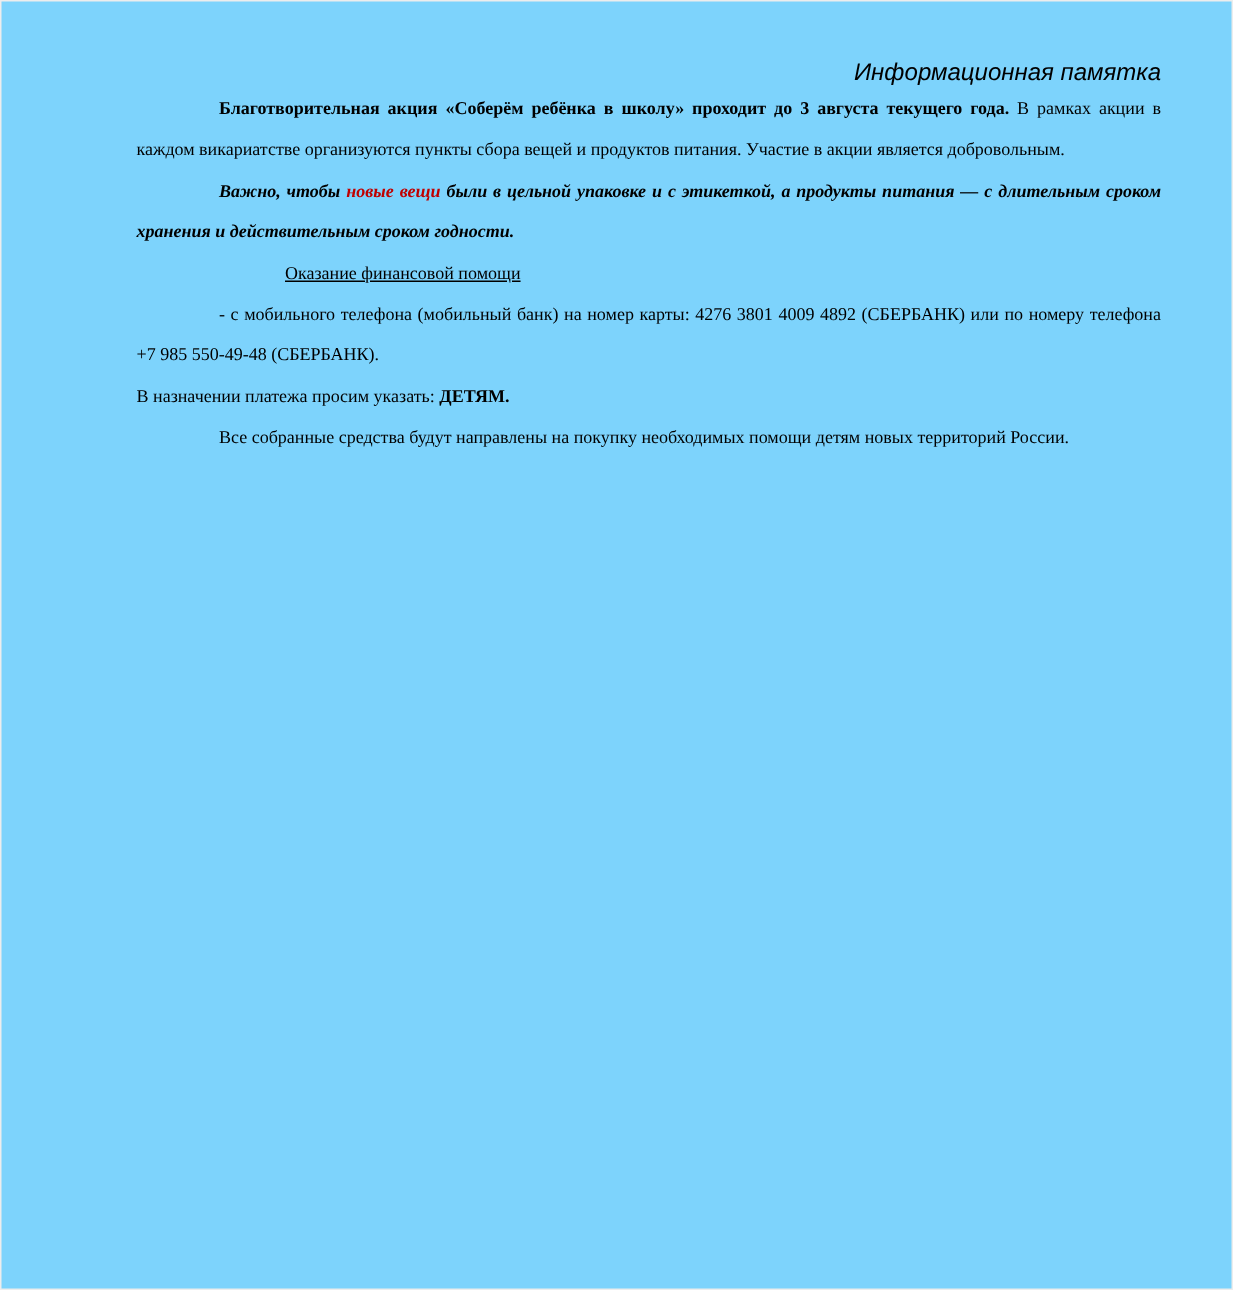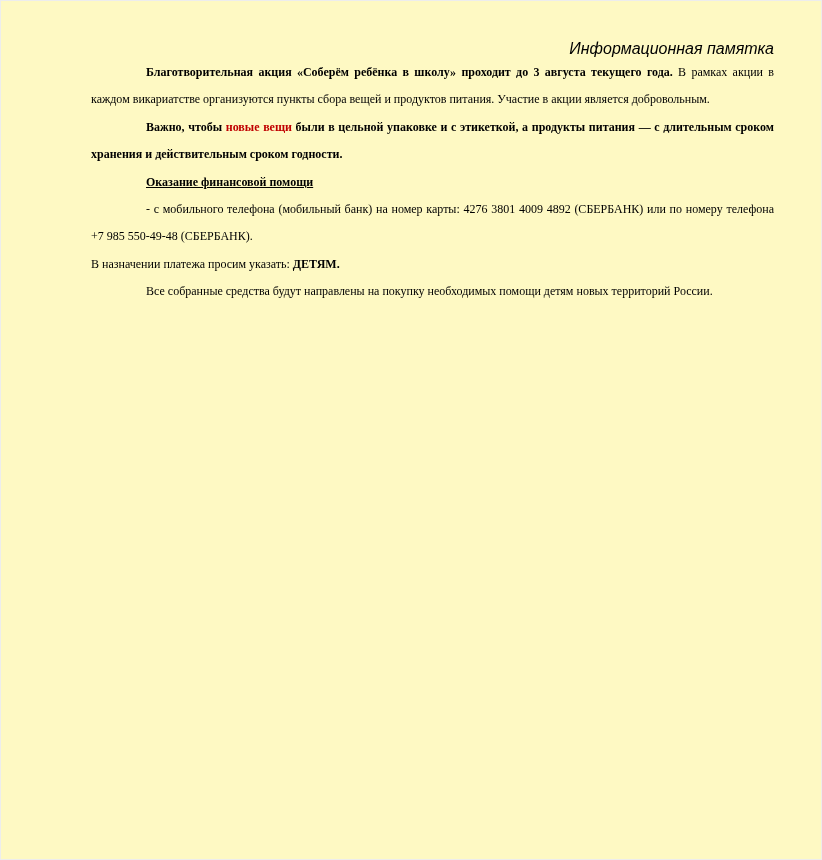--- a/index.html
+++ b/index.html
@@ -1,21 +1,21 @@
 <!DOCTYPE html>
 <html><head>
 <meta charset="utf-8">
 <style>
   * { box-sizing: border-box; }
   html, body { margin: 0; padding: 0; background: #ffffff; }
   .page {
     position: relative;
     width: 822px;
     height: 860px;
-    background: #fef9c3;
+    background: #7dd3fc;
     border: 1px solid #ededed;
     font-family: "Liberation Serif", serif;
     color: #000000;
     overflow: hidden;
   }
   .content {
     padding: 38px 47px 0 90px; 
   }
   .header-note {
     text-align: right;
@@ -27,23 +27,23 @@
   p.para {
     margin: 0;
     font-size: 12px;
     line-height: 27.4px;
     text-align: justify;
   }
   .indent { text-indent: 55px; }
   .no-indent { text-indent: 0; }
   .intro-para { margin-top: 42px; }
   .intro-lead { font-weight: bold; }
-  .important-para { font-weight: bold; }
+  .important-para { font-weight: bold; font-style: italic; }
   .heading-para { margin-top: 150px; }
-  .heading-text { font-weight: bold; text-decoration: underline; }
+  .heading-text { font-weight: normal; text-decoration: underline; margin-left: 44px; }
   .bold { font-weight: bold; }
   .footer-para { margin-top: 150px; }
 </style>
 </head>
 <body>
 
 <div class="page">
   <div class="content">
 
     <div class="header-note">Информационная памятка</div>

